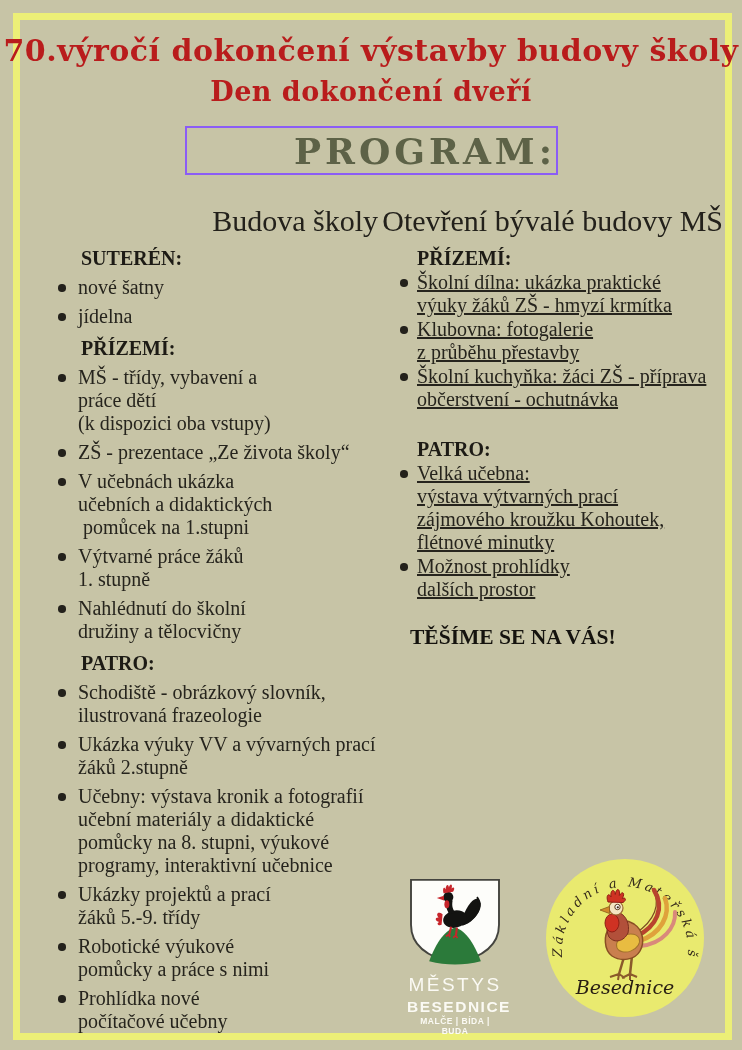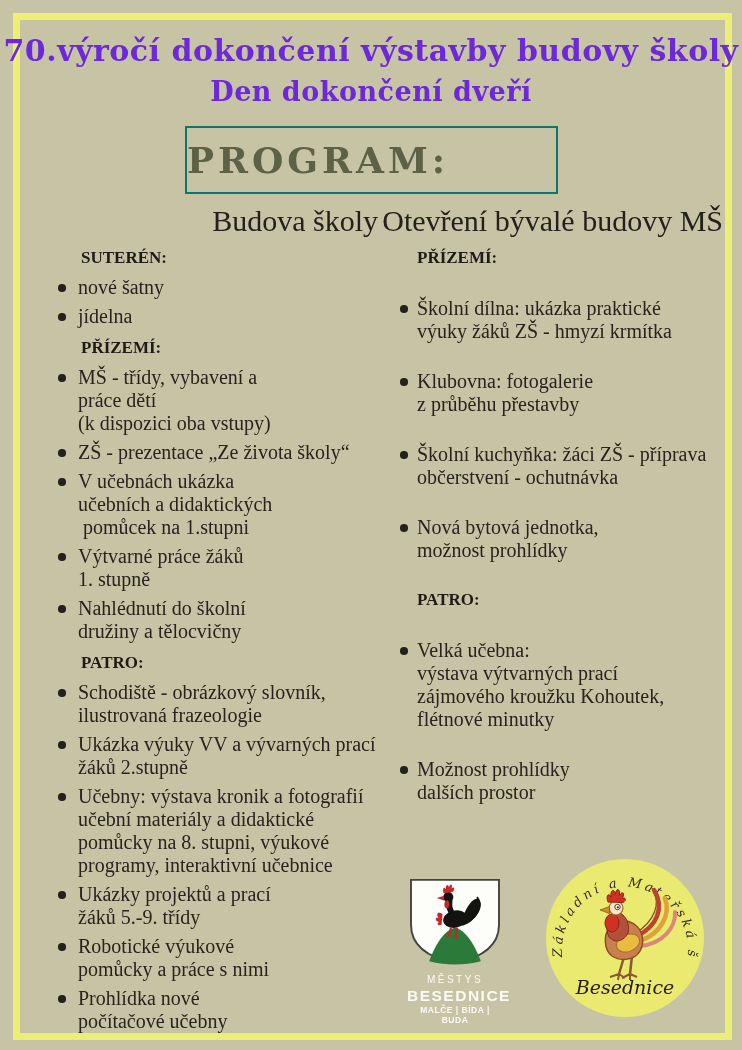--- a/index.html
+++ b/index.html
@@ -7,54 +7,54 @@
   .poster {
     position:relative; width:742px; height:1050px; overflow:hidden;
     background:#c7c4a6; color:#26241d;
     font-family:"Liberation Serif","DejaVu Serif",serif;
   }
   .frame {
     position:absolute; left:13px; top:13px; width:719px; height:1027px;
     border:7px solid #ecef77; pointer-events:none;
   }
   .title-block { position:absolute; top:33px; left:0; width:100%; text-align:center;
-    color:#6d28d9; font-family:"DejaVu Serif",serif; font-weight:bold; }
+    color:#b91c1c; font-family:"DejaVu Serif",serif; font-weight:bold; }
   .title-l1 { font-size:30px; line-height:36px; white-space:nowrap; letter-spacing:0.5px; }
   .title-l2 { font-size:27px; line-height:32px; margin-top:7px; letter-spacing:0.5px; }
   .program-box {
-    position:absolute; top:126px; left:185px; width:373px; height:68px;
-    border:2px solid #0f766e; display:flex; align-items:center; justify-content:flex-start;
+    position:absolute; top:126px; left:185px; width:373px; height:49px;
+    border:2px solid #8b5cf6; display:flex; align-items:center; justify-content:flex-end;
   }
   .program-text { font-family:"DejaVu Serif",serif; font-weight:bold;
     font-size:36px; letter-spacing:4px; color:#5d6247; }
 
   .col { position:absolute; top:204px; }
   .col-left  { left:56px;  width:322px; }
   .col-right { left:355px; width:368px; }
   .col-heading { font-size:30px; line-height:34px; white-space:nowrap; color:#23211b;text-align:right; }
-  .sec-header { font-weight:bold; font-size:17px; line-height:24px; color:#1d1b15; white-space:nowrap; }
+  .sec-header { font-weight:bold; font-size:20px; line-height:24px; color:#1d1b15; white-space:nowrap; }
   .col-left  .sec-header { margin:8px 0 0 25px; }
   .col-right .sec-header { margin:8px 0 0 62px; }
   .col-right .sec-header--patro { margin-top:26px; }
 
   ul.items { list-style:none; margin:0; padding:0; }
   .col-right ul.items { margin-left:45px; }
   ul.items li { position:relative; font-size:20px; line-height:23px; white-space:pre; }
   .col-left  ul.items li { margin-top:6px;  padding-left:22px; }
-  .col-right ul.items li { margin-top:27px; padding-left:17px; }
+  .col-right ul.items li { margin-top:1px; padding-left:17px;text-decoration:underline; }
   ul.items li::before { content:""; position:absolute; top:8px; width:7.5px; height:7.5px;
     border-radius:50%; background:#23211b; }
   .col-left  ul.items li::before { left:2px; }
   .col-right ul.items li::before { left:0px; }
 
   .closing { margin:24px 0 0 55px; font-weight:bold; font-size:21.5px; white-space:pre; color:#15130e; }
 
   .town-logo { position:absolute; left:407px; top:877px; width:96px; text-align:center;
     font-family:"Liberation Sans",sans-serif; color:#fbfaf4; }
-  .town-l1 { font-size:10px;  letter-spacing:2.5px; margin-top:5px; }
+  .town-l1 { font-size:19px;  letter-spacing:2.5px; margin-top:5px; }
   .town-l2 { font-size:15.5px; font-weight:bold; letter-spacing:1.5px; margin-top:2px; }
   .town-l3 { font-size:8.5px;  font-weight:bold; letter-spacing:0.5px; margin-top:0; }
 
   .school-logo { position:absolute; left:544px; top:857px; width:162px; height:162px; }
   .arc-text { font-family:"DejaVu Serif",serif; font-style:italic; font-size:13px;
     letter-spacing:3.2px; fill:#34291a; }
   .script-name { font-family:"DejaVu Serif",serif; font-style:italic; font-size:19px; fill:#271d12; }
 </style>
 </head>
 <body>
@@ -119,34 +119,33 @@
     <div class="col-heading">Otevření bývalé budovy MŠ</div>
 
     <div class="sec-header">PŘÍZEMÍ:</div>
     <ul class="items">
       <li>Školní dílna: ukázka praktické
 výuky žáků ZŠ - hmyzí krmítka</li>
       <li>Klubovna: fotogalerie
 z průběhu přestavby</li>
       <li>Školní kuchyňka: žáci ZŠ - příprava
 občerstvení - ochutnávka</li>
-      <li>Nová bytová jednotka,
-možnost prohlídky</li>
     </ul>
 
     <div class="sec-header sec-header--patro">PATRO:</div>
     <ul class="items">
       <li>Velká učebna:
 výstava výtvarných prací
 zájmového kroužku Kohoutek,
 flétnové minutky</li>
       <li>Možnost prohlídky
 dalších prostor</li>
     </ul>
 
+    <div class="closing">TĚŠÍME SE NA VÁS!</div>
   </div>
 
   <div class="town-logo">
     <svg width="96" height="88" viewBox="0 0 100 92">
       <path d="M4,3 L96,3 L96,50 C96,74 75,85 50,90 C25,85 4,74 4,50 Z" fill="#fdfdfa" stroke="#44443f" stroke-width="2"></path>
       <path d="M23,88 C33,61 44,54 50,53 C56,54 67,61 77,88 C59,92.5 41,92.5 23,88 Z" fill="#2b7a3a"></path>
       <g>
         <path d="M58,42 C68,16 80,20 76,33 C73,42 66,49 57,51 Z" fill="#131311"></path>
         <path d="M60,47 C74,36 78,27 73,21" stroke="#131311" stroke-width="2" fill="none"></path>
         <path d="M58,50 C71,44 77,35 76,27" stroke="#131311" stroke-width="1.6" fill="none"></path>

